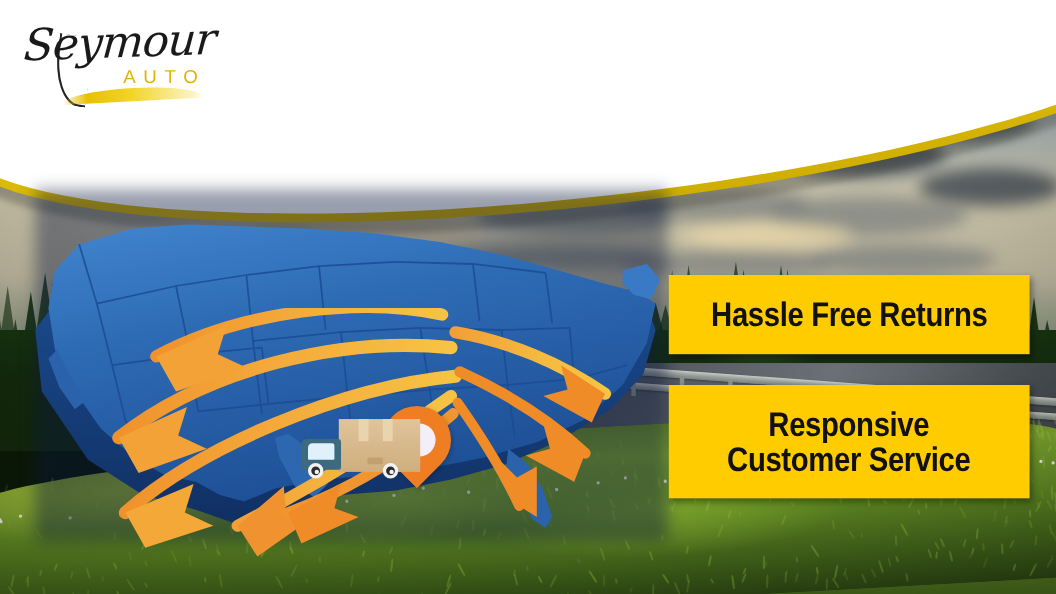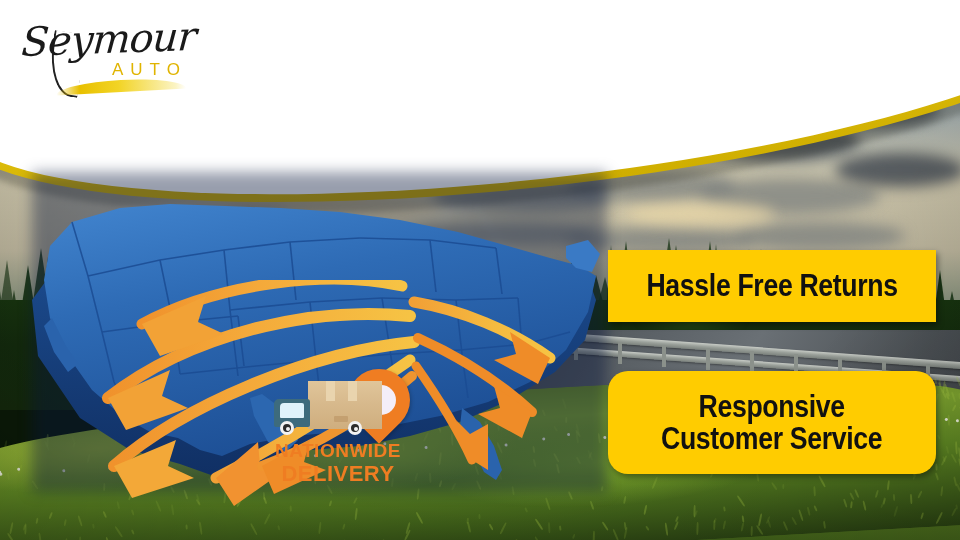--- a/index.html
+++ b/index.html
@@ -252,21 +252,21 @@
     color:#111111;
     line-height:1.02;
     letter-spacing:-0.4px;
     transform:scaleX(0.86);
     white-space:pre-line;
   }
   #callout-0{left:608px;top:120px;width:328px;height:98px;}
   #callout-0 .ctext{font-size:31px;}
   #callout-1{left:608px;top:250px;width:328px;height:72px;}
   #callout-1 .ctext{font-size:31px;}
-  #callout-2{left:608px;top:371px;width:328px;height:103px;border-radius:20px;}
+  #callout-2{left:608px;top:350px;width:328px;height:103px;}
   #callout-2 .ctext{font-size:31px;}
 
   
   .vignette{
     position:absolute;inset:0;pointer-events:none;
     background:radial-gradient(ellipse 700px 400px at 50% 45%, rgba(0,0,0,0) 55%, rgba(0,0,0,0.22) 100%);
   }
 </style>
 </head>
 <body>
@@ -930,24 +930,20 @@
       <div class="truck-box">
         <div class="band" style="left:18px"></div>
         <div class="band" style="left:40px"></div>
         <div class="tape"></div>
       </div>
       <div class="truck-body"></div>
       <div class="truck-win"></div>
       <div class="wheel" style="left:12px"></div>
       <div class="wheel" style="left:80px"></div>
 
-      <div class="nationwide">
-        <div class="nw-1">NATIONWIDE</div>
-        <div class="nw-2">DELIVERY</div>
-      </div>
     </div>
   </div>
 
   <div class="callouts">
     <div class="callout" id="callout-1">
       <div class="ctext">Hassle Free Returns</div>
     </div>
     <div class="callout" id="callout-2">
       <div class="ctext">Responsive
 Customer Service</div>

